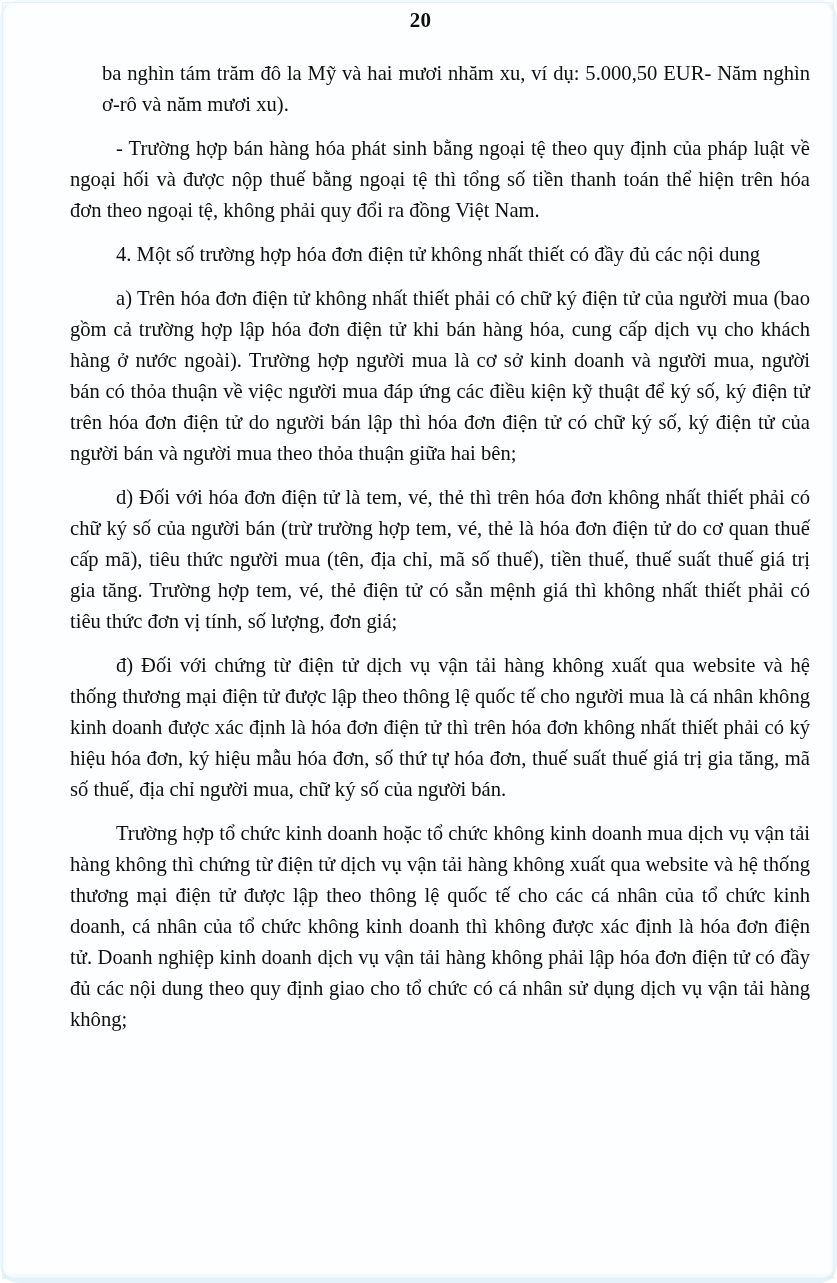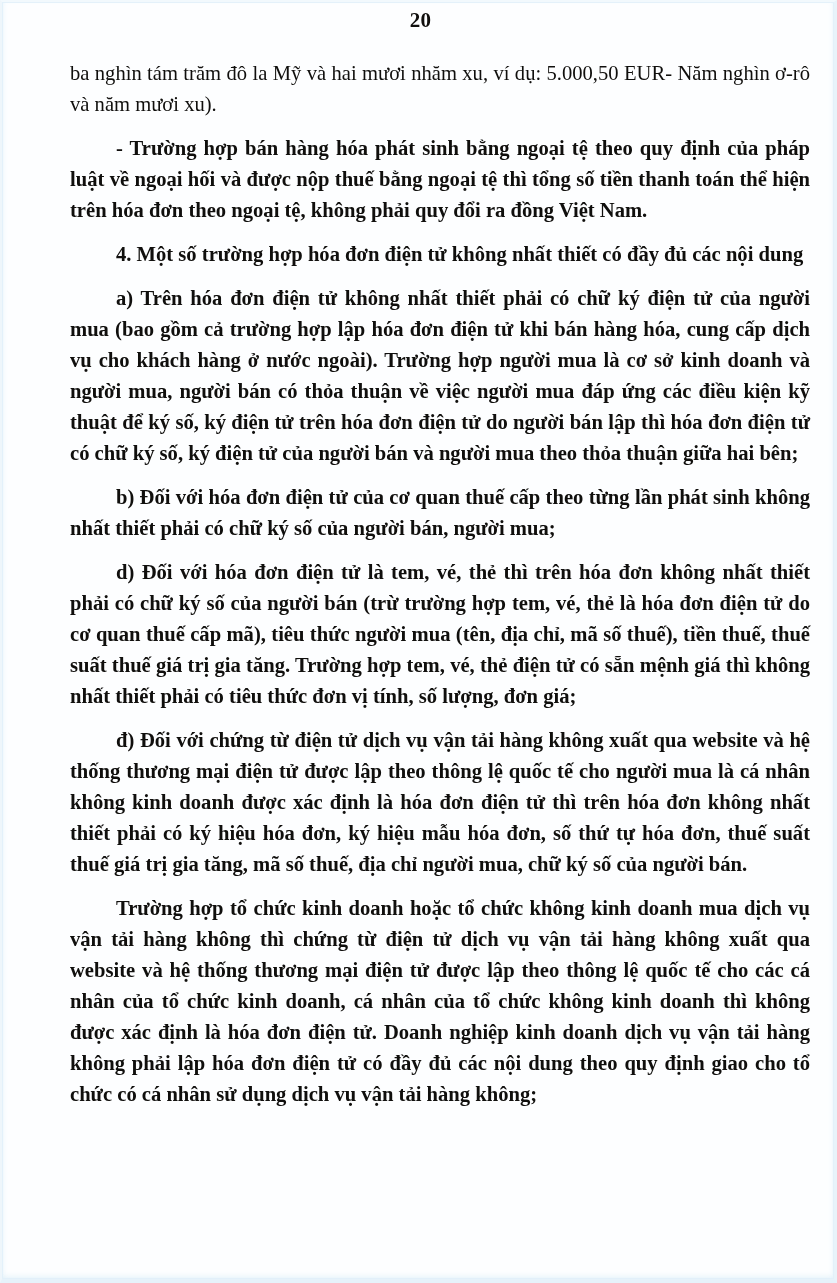--- a/index.html
+++ b/index.html
@@ -20,20 +20,21 @@
   .page {
     position: relative;
     width: 837px;
     height: 1283px;
     background: #fdfeff;
     box-sizing: border-box;
     border-left: 2px solid #eef6fb;
     border-right: 3px solid #e8f3fa;
     border-bottom: 4px solid #e6f2fa;
     border-top: 2px solid #f2f9fd;
+    border-radius: 18px;
   }
 
   
   .page::before {
     content: "";
     position: absolute;
     inset: 0;
     pointer-events: none;
     box-shadow: inset 0 0 0 1px rgba(225, 240, 249, 0.9),
                 inset 0 -5px 7px -4px rgba(210, 233, 246, 0.75),
@@ -68,29 +69,29 @@
 
   .body-text p {
     margin: 0 0 0 0;
     text-align: justify;
     text-indent: 0;
   }
 
   
   p.flush {
     text-indent: 0;
+    margin-left: 32px;
   }
   
   p.indent {
     text-indent: 46px;
   }
   
   p.gap {
     margin-top: 13px;
-    font-weight: bold;
   }
   
   .body-text p:last-child {
     margin-bottom: 0;
   }
 
   
   .body-text, .page-number {
     text-rendering: optimizeLegibility;
     -webkit-font-smoothing: antialiased;
@@ -106,21 +107,20 @@
   <div class="body-text">
 
     <p class="flush">ba nghìn tám trăm đô la Mỹ và hai mươi nhăm xu, ví dụ: 5.000,50 EUR- Năm nghìn ơ-rô và năm mươi xu).</p>
 
     <p class="indent gap">- Trường hợp bán hàng hóa phát sinh bằng ngoại tệ theo quy định của pháp luật về ngoại hối và được nộp thuế bằng ngoại tệ thì tổng số tiền thanh toán thể hiện trên hóa đơn theo ngoại tệ, không phải quy đổi ra đồng Việt Nam.</p>
 
     <p class="indent gap">4. Một số trường hợp hóa đơn điện tử không nhất thiết có đầy đủ các nội dung</p>
 
     <p class="indent gap">a) Trên hóa đơn điện tử không nhất thiết phải có chữ ký điện tử của người mua (bao gồm cả trường hợp lập hóa đơn điện tử khi bán hàng hóa, cung cấp dịch vụ cho khách hàng ở nước ngoài). Trường hợp người mua là cơ sở kinh doanh và người mua, người bán có thỏa thuận về việc người mua đáp ứng các điều kiện kỹ thuật để ký số, ký điện tử trên hóa đơn điện tử do người bán lập thì hóa đơn điện tử có chữ ký số, ký điện tử của người bán và người mua theo thỏa thuận giữa hai bên;</p>
 
-    <p class="indent gap">b) Đối với hóa đơn điện tử của cơ quan thuế cấp theo từng lần phát sinh không nhất thiết phải có chữ ký số của người bán, người mua;</p>
 
 
 
     <p class="indent gap">d) Đối với hóa đơn điện tử là tem, vé, thẻ thì trên hóa đơn không nhất thiết phải có chữ ký số của người bán (trừ trường hợp tem, vé, thẻ là hóa đơn điện tử do cơ quan thuế cấp mã), tiêu thức người mua (tên, địa chỉ, mã số thuế), tiền thuế, thuế suất thuế giá trị gia tăng. Trường hợp tem, vé, thẻ điện tử có sẵn mệnh giá thì không nhất thiết phải có tiêu thức đơn vị tính, số lượng, đơn giá;</p>
 
     <p class="indent gap">đ) Đối với chứng từ điện tử dịch vụ vận tải hàng không xuất qua website và hệ thống thương mại điện tử được lập theo thông lệ quốc tế cho người mua là cá nhân không kinh doanh được xác định là hóa đơn điện tử thì trên hóa đơn không nhất thiết phải có ký hiệu hóa đơn, ký hiệu mẫu hóa đơn, số thứ tự hóa đơn, thuế suất thuế giá trị gia tăng, mã số thuế, địa chỉ người mua, chữ ký số của người bán.</p>
 
     <p class="indent gap">Trường hợp tổ chức kinh doanh hoặc tổ chức không kinh doanh mua dịch vụ vận tải hàng không thì chứng từ điện tử dịch vụ vận tải hàng không xuất qua website và hệ thống thương mại điện tử được lập theo thông lệ quốc tế cho các cá nhân của tổ chức kinh doanh, cá nhân của tổ chức không kinh doanh thì không được xác định là hóa đơn điện tử. Doanh nghiệp kinh doanh dịch vụ vận tải hàng không phải lập hóa đơn điện tử có đầy đủ các nội dung theo quy định giao cho tổ chức có cá nhân sử dụng dịch vụ vận tải hàng không;</p>
 
   </div>

